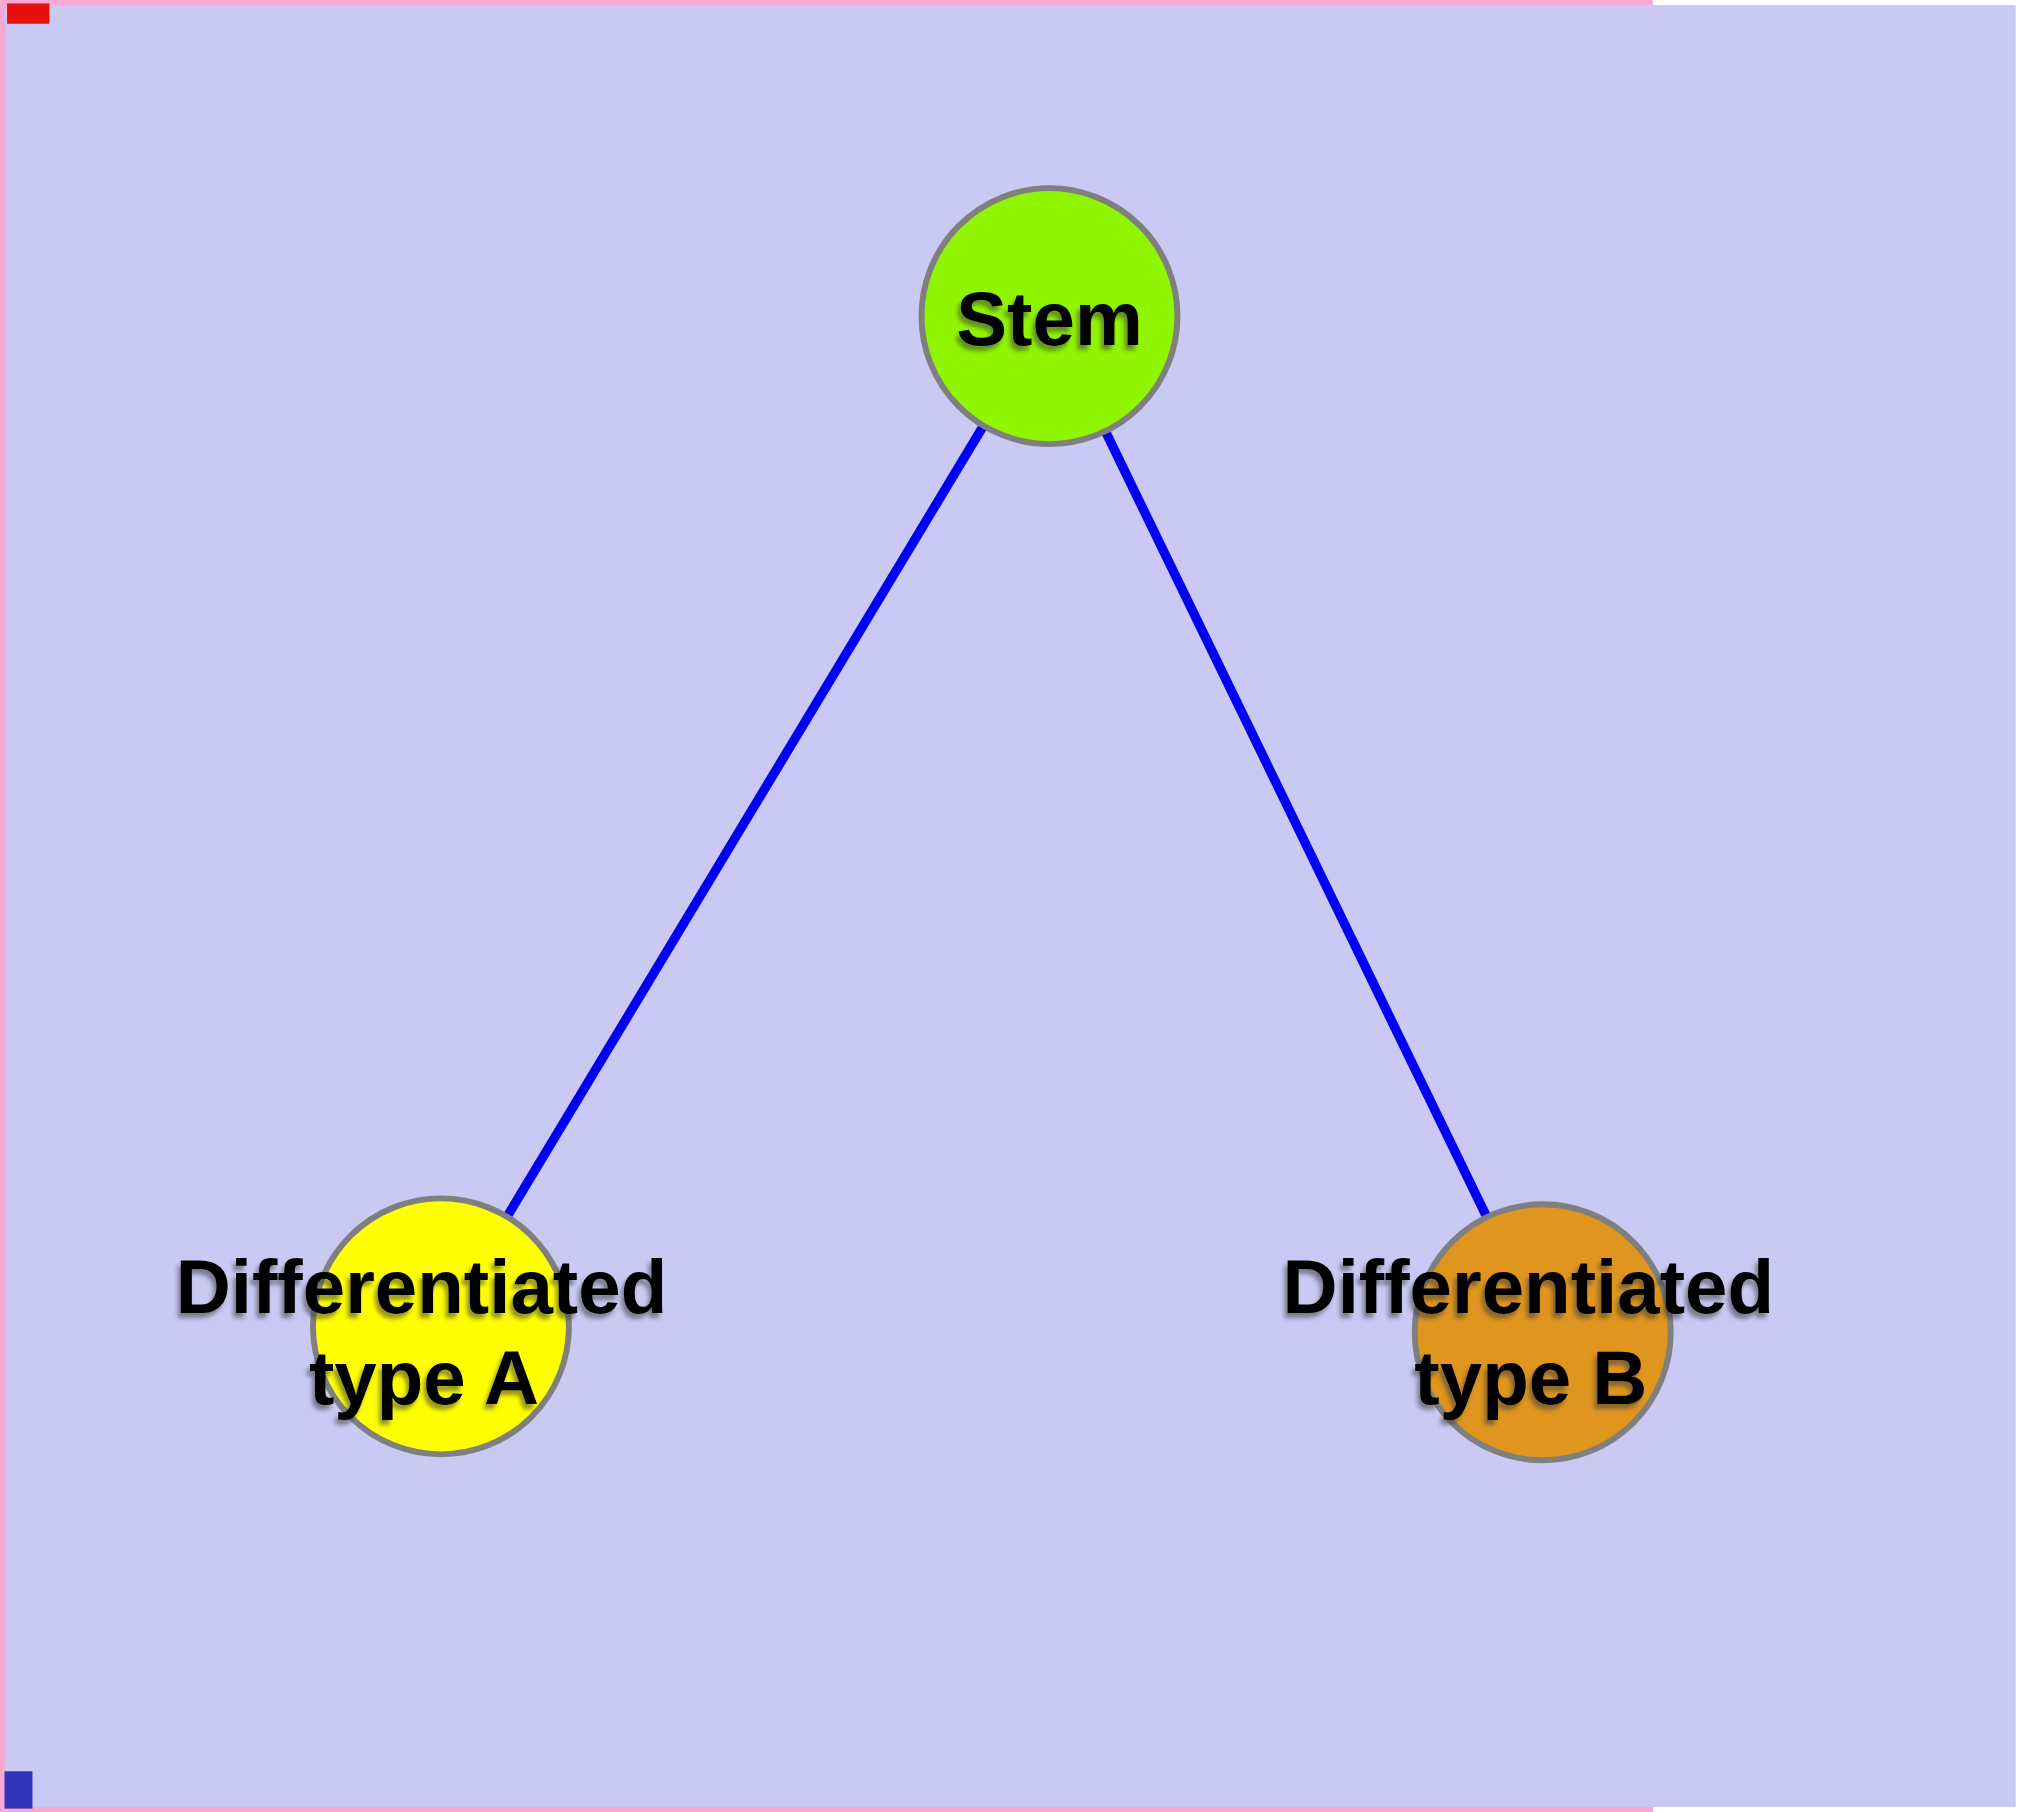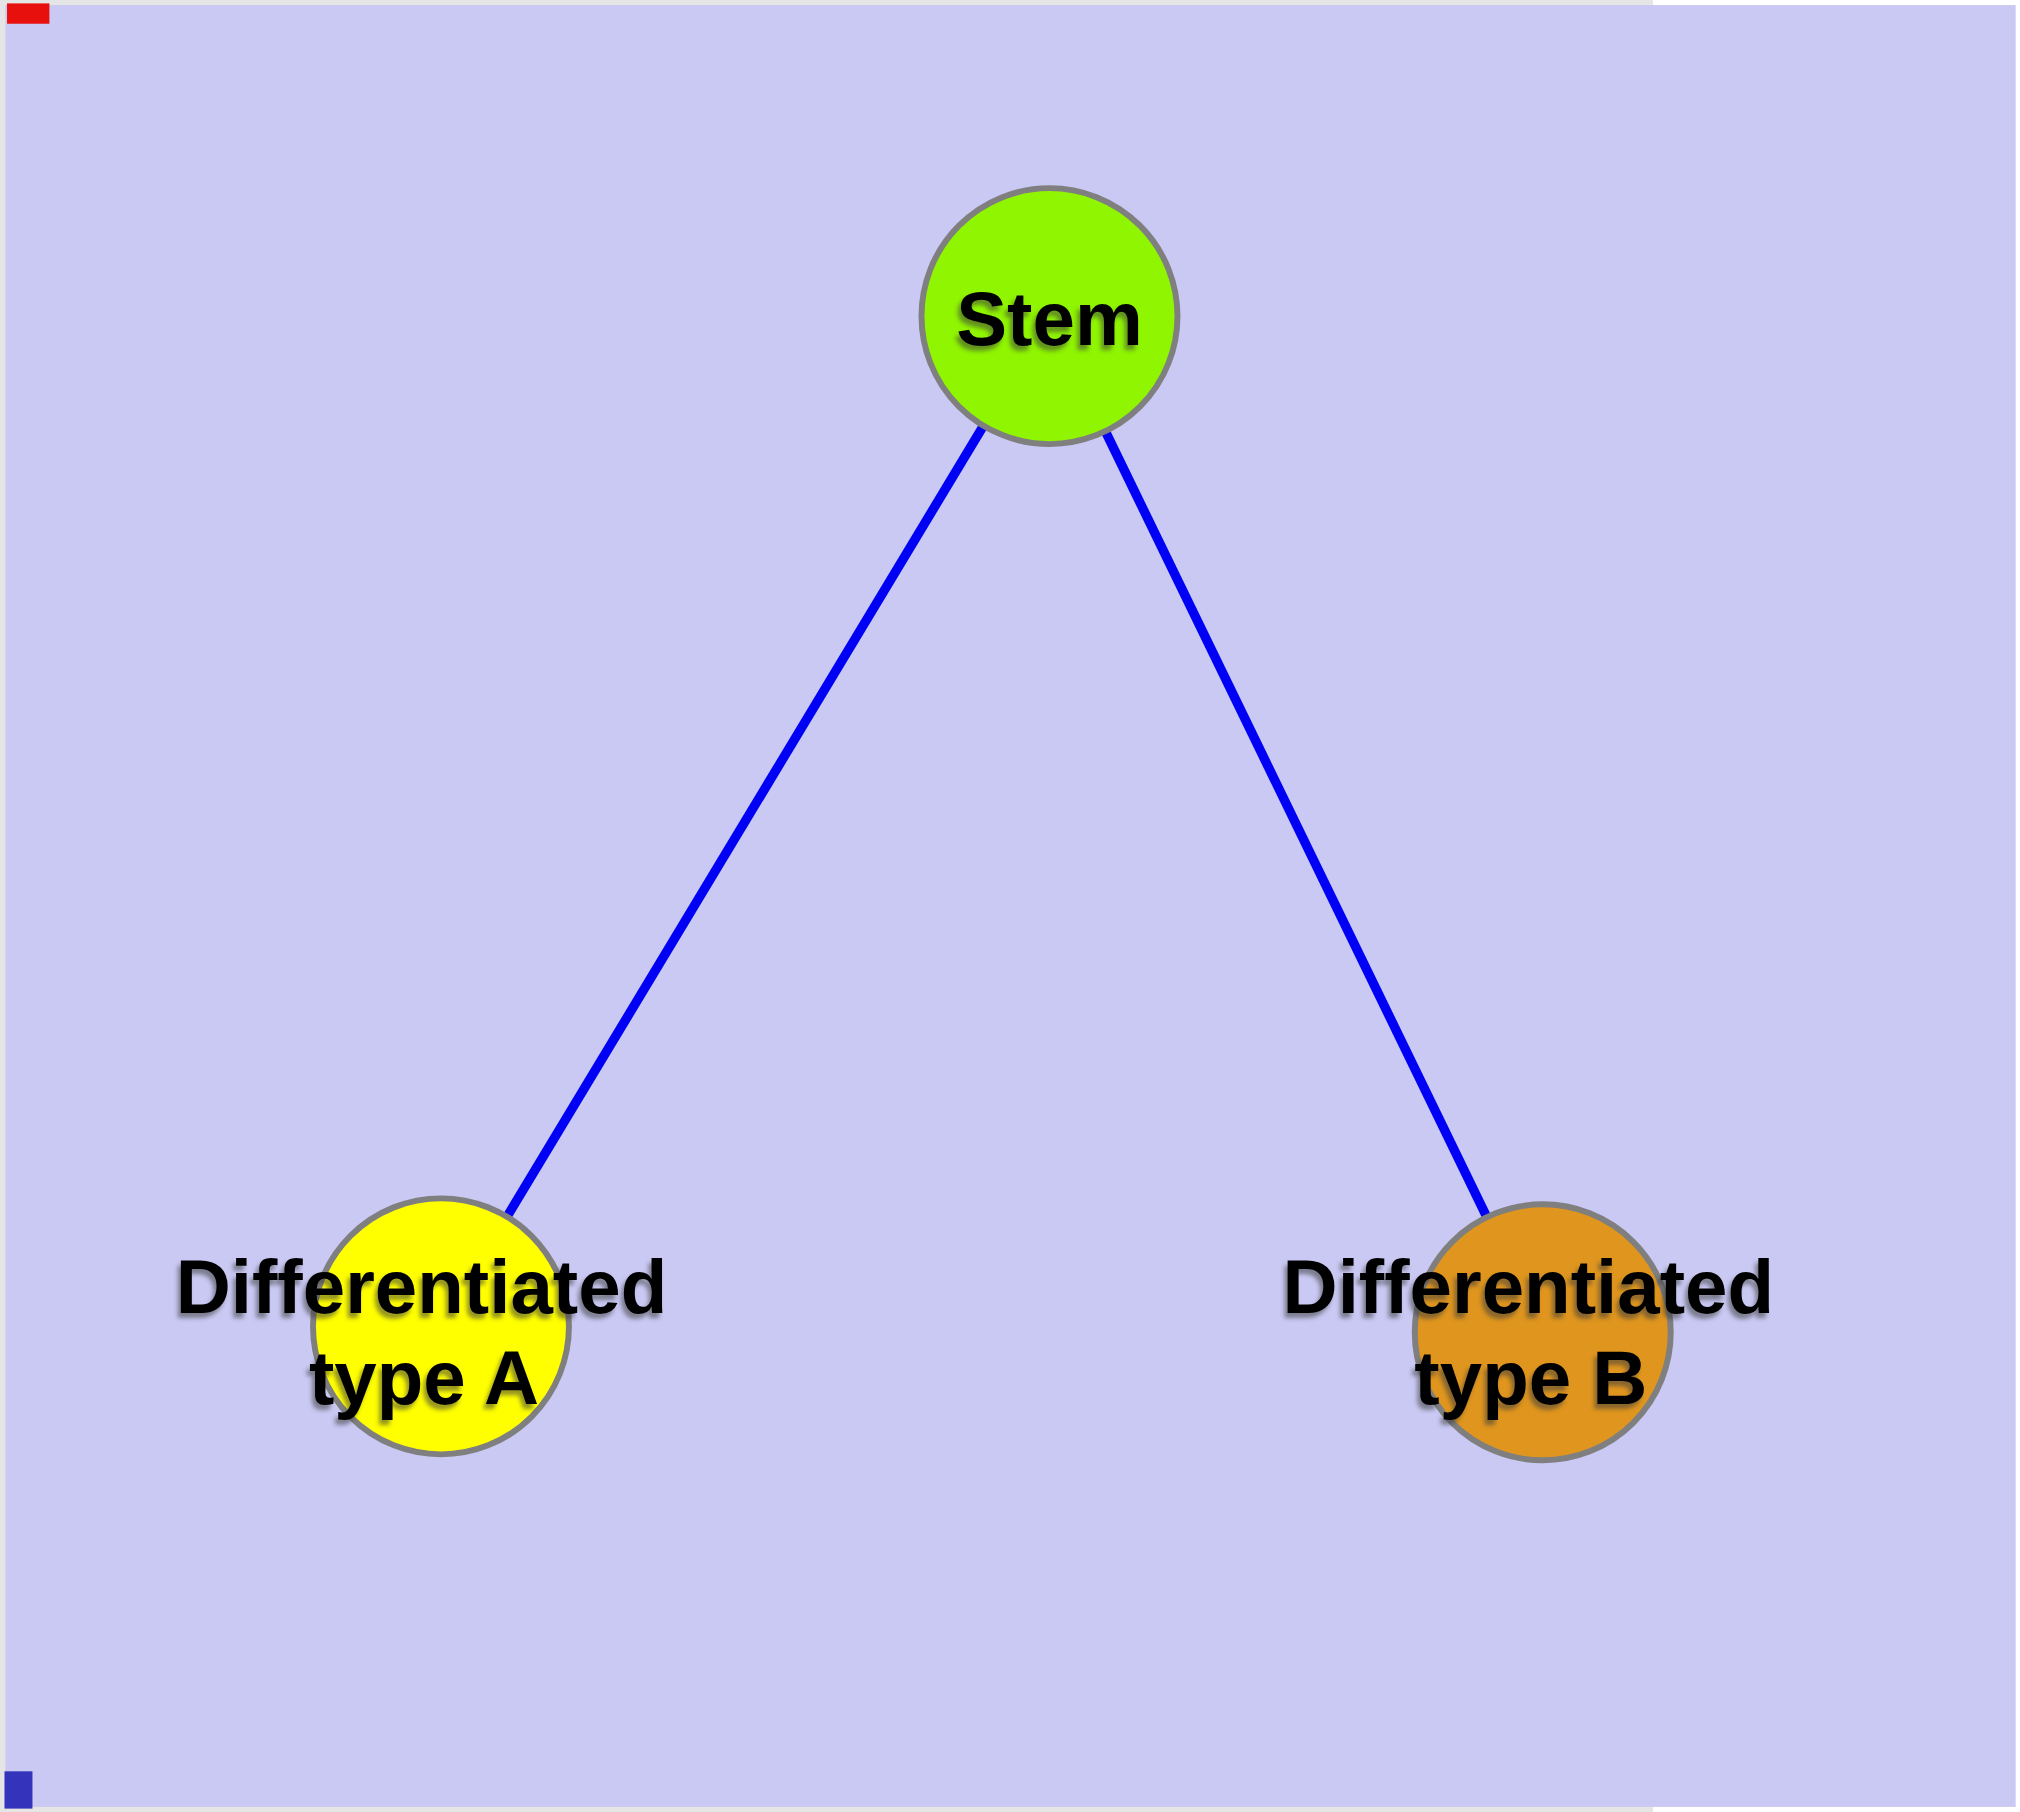--- a/index.html
+++ b/index.html
@@ -4,21 +4,21 @@
 <style>
   html, body {
     margin: 0;
     padding: 0;
     background: #ffffff;
   }
   .stage {
     position: relative;
     width: 1653px;
     height: 1812px;
-    background: #e5e5e5;
+    background: #f9a8d4;
     font-family: "Liberation Sans", sans-serif;
   }
   svg.diagram {
     display: block;
     width: 2021px;
     height: 1812px;
   }
   .node-circle {
     stroke: #7f7f7f;
     stroke-width: 7;

